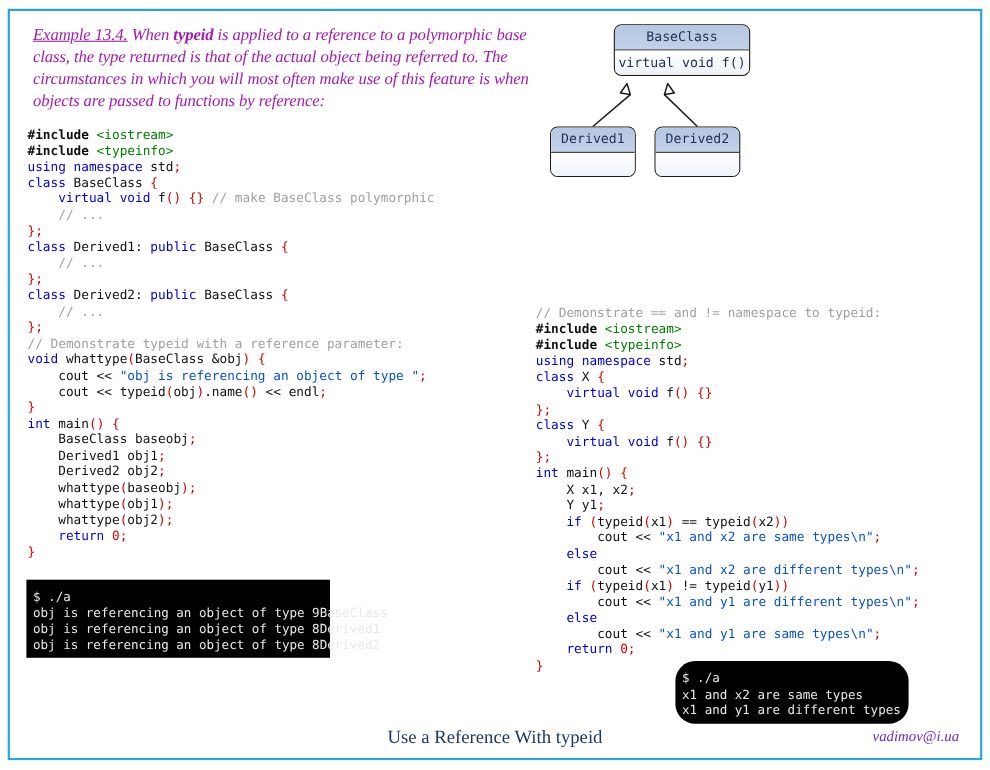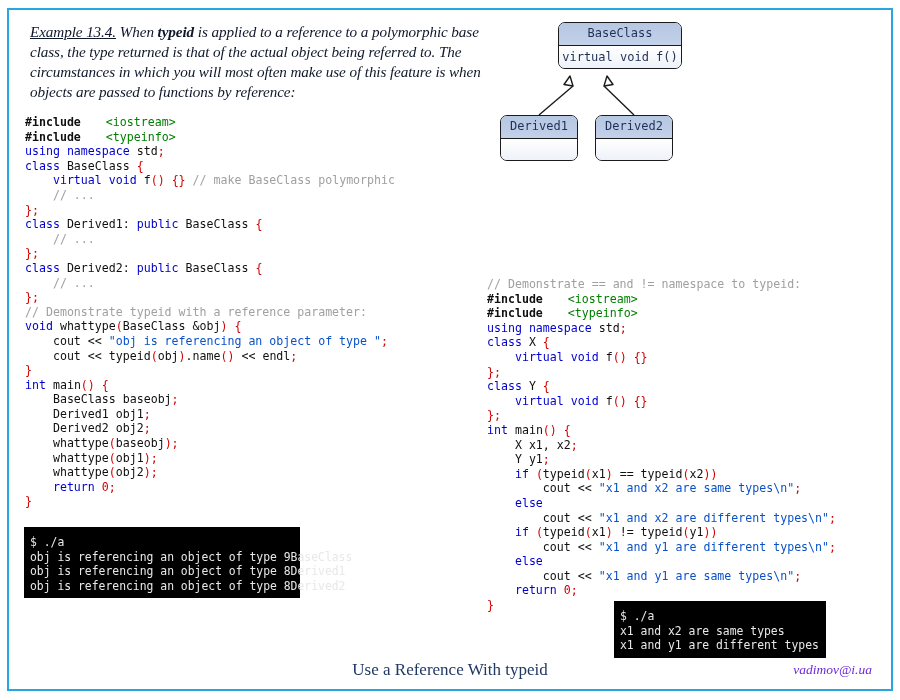--- a/index.html
+++ b/index.html
@@ -25,21 +25,21 @@
     pointer-events: none;
   }
 
   
   .prose {
     position: absolute;
     font-family: "Liberation Serif", serif;
     font-style: italic;
     font-size: 15.2px;
     line-height: 20px;
-    color: #0f172a;
+    color: #a21caf;
     letter-spacing: -0.1px;
   }
   .prose .exlabel {
     text-decoration: underline;
     font-weight: normal;
   }
   .prose b { font-weight: bold; font-style: italic; }
 
   #prose1 { left: 30px; top: 22px; width: 482px; }
   #prose2 { left: 488px; top: 238px; width: 390px; }
@@ -52,42 +52,42 @@
     line-height: 14.6px;
     white-space: pre;
     color: #101010;
     letter-spacing: 0px;
   }
   #code1 { left: 25px; top: 115px; }
   #code2 { left: 487px; top: 277px; }
 
   .k    { color: #0000d0; }           
   .pp   { color: #101010; font-weight: bold; }  
-  .hdr  { color: #008000; margin-left: 18px; }           
+  .hdr  { color: #008000; }           
   .str  { color: #0a52c8; }           
   .cm   { color: #a0a0a0; }           
   .p    { color: #d00000; }           
   .n    { color: #101010; }           
   .num  { color: #d00000; }
   .op   { color: #101010; }
 
   
   .term {
     position: absolute;
     background: #000000;
     color: #e8e8e8;
     font-family: "DejaVu Sans Mono", "Liberation Mono", monospace;
     font-size: 11.4px;
     line-height: 14.6px;
     white-space: pre;
     padding: 8px 6px 5px 6px;
     box-sizing: border-box;
   }
   #term1 { left: 24px; top: 527px; width: 276px; }
-  #term2 { left: 614px; top: 601px; width: 212px; }
+  #term2 { left: 614px; top: 601px; width: 212px; border-radius: 18px; }
 
   
   #uml {
     position: absolute;
     left: 500px; top: 18px;
     width: 260px; height: 160px;
   }
   .umlbox {
     position: absolute;
     border: 1px solid #1b1b1b;

